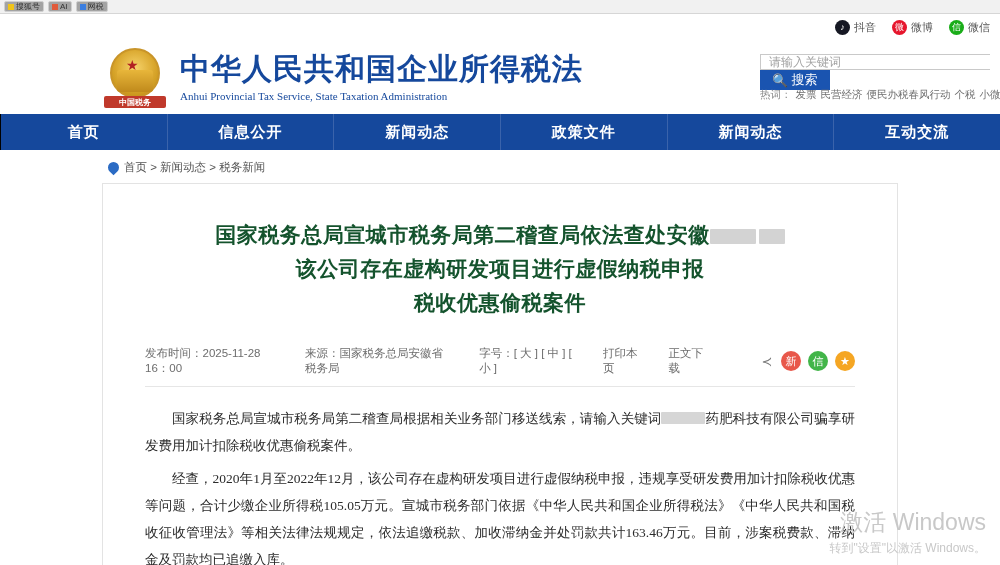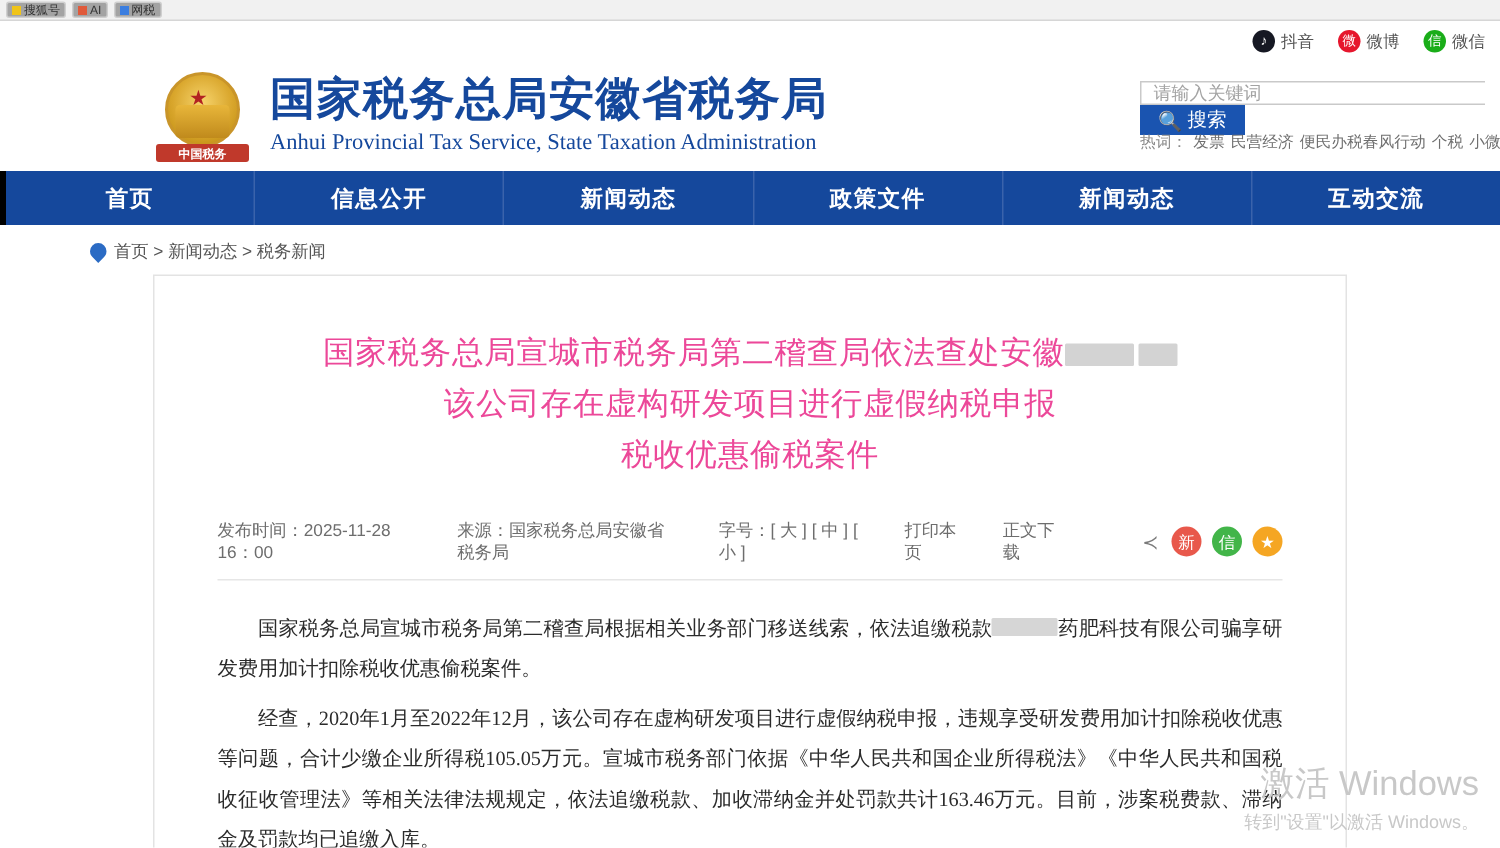--- a/index.html
+++ b/index.html
@@ -100,21 +100,21 @@
     text-align: center; font-size: 8px; color: #fff; line-height: 12px; font-weight: bold;
   }
   .title-block { display: flex; flex-direction: column; justify-content: center; }
   .title-cn {
     font-family: "Liberation Serif", serif;
     font-size: 30px; font-weight: bold; color: #15489c;
     letter-spacing: 1px; line-height: 1.15;
   }
   .title-en {
     font-family: "Liberation Serif", serif;
-    font-size: 15px; color: #15489c; margin-top: 3px;
+    font-size: 11px; color: #15489c; margin-top: 3px;
   }
 
   
   .search-area {
     position: absolute; right: 10px; top: 14px;
     width: 230px;
   }
   .search-row { display: flex; height: 28px; flex-direction: column; }
   .search-input {
     flex: 1;
@@ -157,26 +157,26 @@
     flex: 1;
     color: #fff;
     font-size: 15px;
     font-weight: bold;
     display: flex; align-items: center; justify-content: center;
     border-right: 1px solid #3a63ab;
     cursor: pointer;
     letter-spacing: 1px;
   }
   .nav-item:last-child { border-right: none; }
-  .nav-item:first-child { border-left: 4px solid #000000; }
+  .nav-item:first-child { border-left: 1px solid #000000; }
 
   
   .crumb-wrap {
     background: #fff;
-    padding: 10px 0 8px 60px;
+    padding: 10px 0 8px 108px;
     font-size: 11.5px;
     color: #555;
     display: flex; align-items: center; gap: 5px;
   }
   .crumb-pin {
     width: 11px; height: 11px; border-radius: 50% 50% 50% 0;
     transform: rotate(-45deg);
     background: #2b6bc4;
     display: inline-block;
   }
@@ -191,22 +191,22 @@
     margin: 0 auto;
     background: #fff;
     border: 1px solid #e3e3e3;
     min-height: 390px;
     padding: 34px 42px 10px 42px;
   }
   .art-title {
     text-align: center;
     font-family: "Liberation Serif", serif;
     font-size: 21px;
-    font-weight: normal;
-    color: #ec4899;
+    font-weight: bold;
+    color: #14532d;
     line-height: 1.62;
     letter-spacing: .5px;
     position: relative;
   }
   .redact {
     display: inline-block;
     vertical-align: -2px;
     background: #d3d3d3;
     border-radius: 1px;
     height: 15px;
@@ -297,21 +297,21 @@
 
   <div class="header">
     <div class="emblem">
       <div class="circle"></div>
       <div class="star">★</div>
       <div class="gear"></div>
       <div class="ribbon"></div>
       <div class="emblem-label">中国税务</div>
     </div>
     <div class="title-block">
-      <div class="title-cn">国家税务总局安徽省税务局</div>
+      <div class="title-cn">中华人民共和国企业所得税法</div>
       <div class="title-en">Anhui Provincial Tax Service, State Taxation Administration</div>
     </div>
 
     <div class="search-area">
       <div class="search-row">
         <input class="search-input" type="text" placeholder="请输入关键词" style="">
         <button class="search-btn">
           <span>🔍</span>
           <span>搜索</span>
         </button>
@@ -357,21 +357,21 @@
         <span class="share-icons">
           <span class="sicon s0">≺</span>
           <span class="sicon s1">新</span>
           <span class="sicon s2">信</span>
           <span class="sicon s3">★</span>
         </span>
       </div>
 
       <div class="article">
         <p>
-          <span>国家税务总局宣城市税务局第二稽查局根据相关业务部门移送线索，依法追缴税款</span><span class="redact inline"></span><span>药肥科技有限公司骗享研发费用加计扣除税收优惠偷税案件。</span>
+          <span>国家税务总局宣城市税务局第二稽查局根据相关业务部门移送线索，请输入关键词</span><span class="redact inline"></span><span>药肥科技有限公司骗享研发费用加计扣除税收优惠偷税案件。</span>
         </p>
         <p>经查，2020年1月至2022年12月，该公司存在虚构研发项目进行虚假纳税申报，违规享受研发费用加计扣除税收优惠等问题，合计少缴企业所得税105.05万元。宣城市税务部门依据《中华人民共和国企业所得税法》《中华人民共和国税收征收管理法》等相关法律法规规定，依法追缴税款、加收滞纳金并处罚款共计163.46万元。目前，涉案税费款、滞纳金及罚款均已追缴入库。</p>
 
       </div>
 
     </div>
   </div>
 
   <div class="watermark">
     <div class="wm1">激活 Windows</div>

